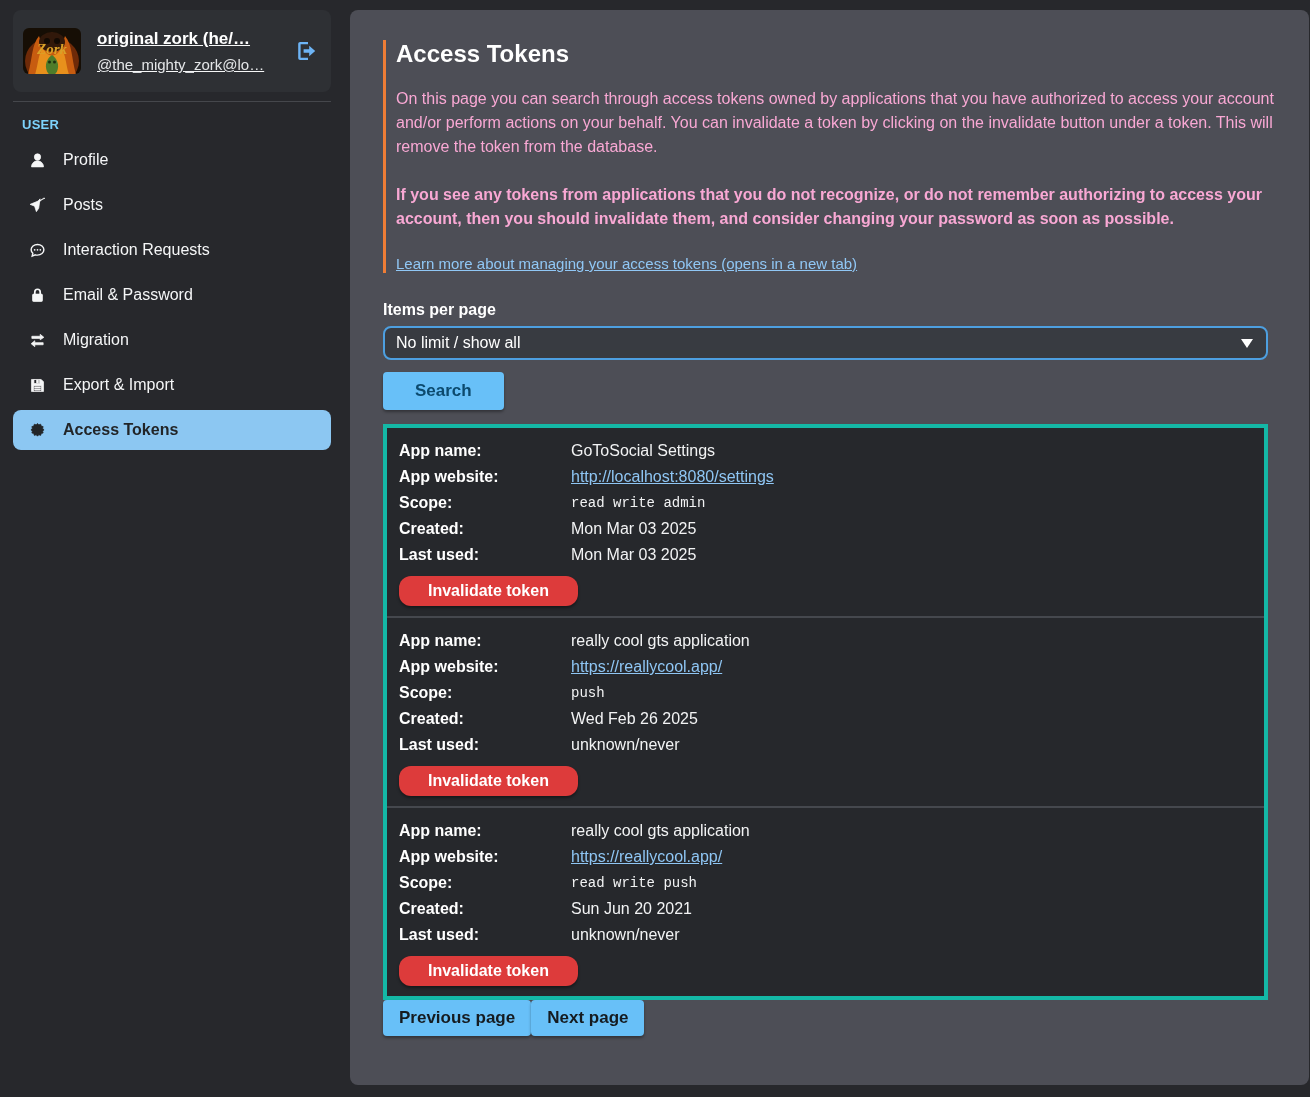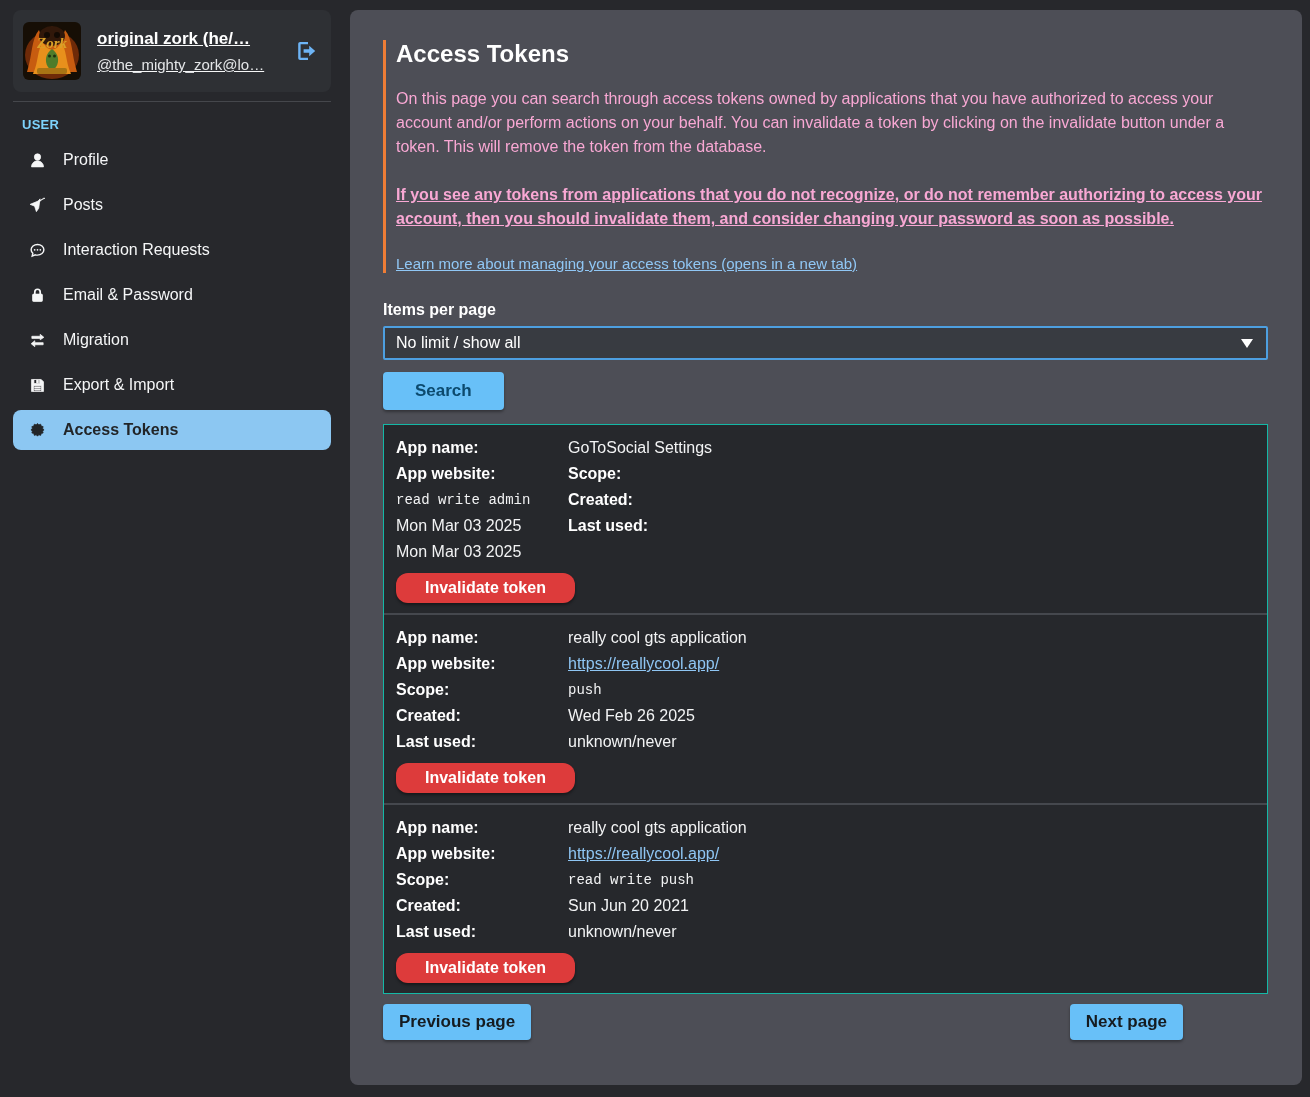--- a/index.html
+++ b/index.html
@@ -13,21 +13,21 @@
   }
   .layout { display:flex; width:100%; height:100%; }
 
   
   .sidebar { width:350px; flex-shrink:0; padding-top:10px; }
   .user-card {
     margin:0 19px 0 13px; width:318px; height:82px;
     background:#2e3034; border-radius:8px;
     display:flex; align-items:center; gap:16px; padding:12px 12px 12px 10px;
   }
-  .avatar { width:58px; height:58px; border-radius:6px; overflow:hidden; flex-shrink:0; }
+  .avatar { width:58px; height:46px; border-radius:6px; overflow:hidden; flex-shrink:0; }
   .avatar svg { display:block; }
   .user-meta { flex:1; min-width:0;text-decoration:underline; }
   .display-name { font-size:17px; font-weight:bold; color:#ffffff; white-space:nowrap; overflow:hidden; }
   .handle { font-size:15px; color:#e4e6e8; margin-top:7px; white-space:nowrap; overflow:hidden; }
   .logout-btn { flex-shrink:0; background:none; border:none; padding:0; cursor:pointer; }
   .logout-btn svg { width:24px; height:24px; fill:#6db4f5; display:block; }
 
   .sidebar-divider { border:none; border-top:1px solid #45474c; margin:9px 19px 0 13px; }
 
   .section-label {
@@ -46,65 +46,65 @@
 
   
   .panel {
     flex:1; margin:10px 8px 12px 0;
     background:#4d4e56; border-radius:8px;
     padding:30px 34px 30px 33px;
   }
   .header-block { border-left:3px solid #ee7d36; padding-left:10px; }
   .page-title { font-size:24px; font-weight:bold; color:#ffffff; margin:0 0 19px 0; }
   .para { font-size:16px; line-height:24px; margin:0 0 24px 0; color:#f9a8d4; }
-  .para.bold { font-weight:bold;text-decoration:underline; }
+  .para.bold { font-weight:bold; }
   .learn-more { color:#90c7f5; font-size:15px; text-decoration:underline; }
 
   .items-label { display:block; font-weight:bold; font-size:16px; color:#ffffff; margin:28px 0 7px 0; }
   .select-box {
     position:relative; width:885px; height:34px;
-    background:#383b41; border:2px solid #4d9fe0; border-radius:2px;
+    background:#383b41; border:2px solid #4d9fe0; border-radius:8px;
     display:flex; align-items:center; padding:0 11px;
     font-size:16px; color:#ffffff; cursor:pointer;
   }
   .select-arrow {
     position:absolute; right:13px; top:11px;
     width:0; height:0;
     border-left:6px solid transparent; border-right:6px solid transparent;
     border-top:9px solid #ffffff;
   }
   .search-btn {
     margin-top:12px; display:block;
     background:#68c0f8; color:#0c4a6e;
     font-family:"Liberation Sans", sans-serif;
     font-weight:bold; font-size:17px;
     border:none; border-radius:4px; padding:9px 32px;
     box-shadow:0 2px 3px rgba(0,0,0,.35); cursor:pointer;
   }
 
   .token-list {
     margin-top:14px; width:885px;
-    background:#26282c; border:1px solid #14b8a6;
+    background:#26282c; border:4px solid #14b8a6;
   }
   .token-card { padding:10px 12px 10px 12px; }
   .token-card + .token-card { border-top:2px solid #45484e; }
   .token-grid { display:grid; grid-template-columns:172px 1fr; font-size:16px; line-height:26px; }
   .token-grid .flabel { font-weight:bold; color:#ffffff; }
   .token-grid .fvalue { color:#f2f3f4; }
   .fvalue.scope { font-family:"Liberation Mono", monospace; font-size:14px; }
   .fvalue a { color:#8fc6f4; text-decoration:underline; }
   .invalidate-btn {
     margin-top:8px; background:#dd3b3b; color:#ffffff;
     font-family:"Liberation Sans", sans-serif;
     font-weight:bold; font-size:16px;
     border:none; border-radius:12px; padding:6px 29px; height:30px;
     box-shadow:0 2px 3px rgba(0,0,0,.4); cursor:pointer;
   }
 
-  .pagination { width:800px; margin-top:10px; display:flex; justify-content:space-between; }
+  .pagination { width:892px; display:flex; }
   .page-btn {
     background:#68c0f8; color:#151b20;
     font-family:"Liberation Sans", sans-serif;
     font-weight:bold; font-size:17px;
     border:none; border-radius:4px; padding:8px 16px;
     box-shadow:0 2px 3px rgba(0,0,0,.35); cursor:pointer;
   }
 </style>
 </head>
 <body>
@@ -234,20 +234,21 @@
     </div>
 
     <button class="search-btn">Search</button>
 
     <div class="token-list">
   <div class="token-card">
     <div class="token-grid">
       <span class="flabel">App name:</span>
       <span class="fvalue">GoToSocial Settings</span>
       <span class="flabel">App website:</span>
+      <span class="fvalue"><a href="#">http://localhost:8080/settings</a></span>
       <span class="flabel">Scope:</span>
       <span class="fvalue scope">read write admin</span>
       <span class="flabel">Created:</span>
       <span class="fvalue">Mon Mar 03 2025</span>
       <span class="flabel">Last used:</span>
       <span class="fvalue">Mon Mar 03 2025</span>
     </div>
     <button class="invalidate-btn">Invalidate token</button>
   </div>
 

